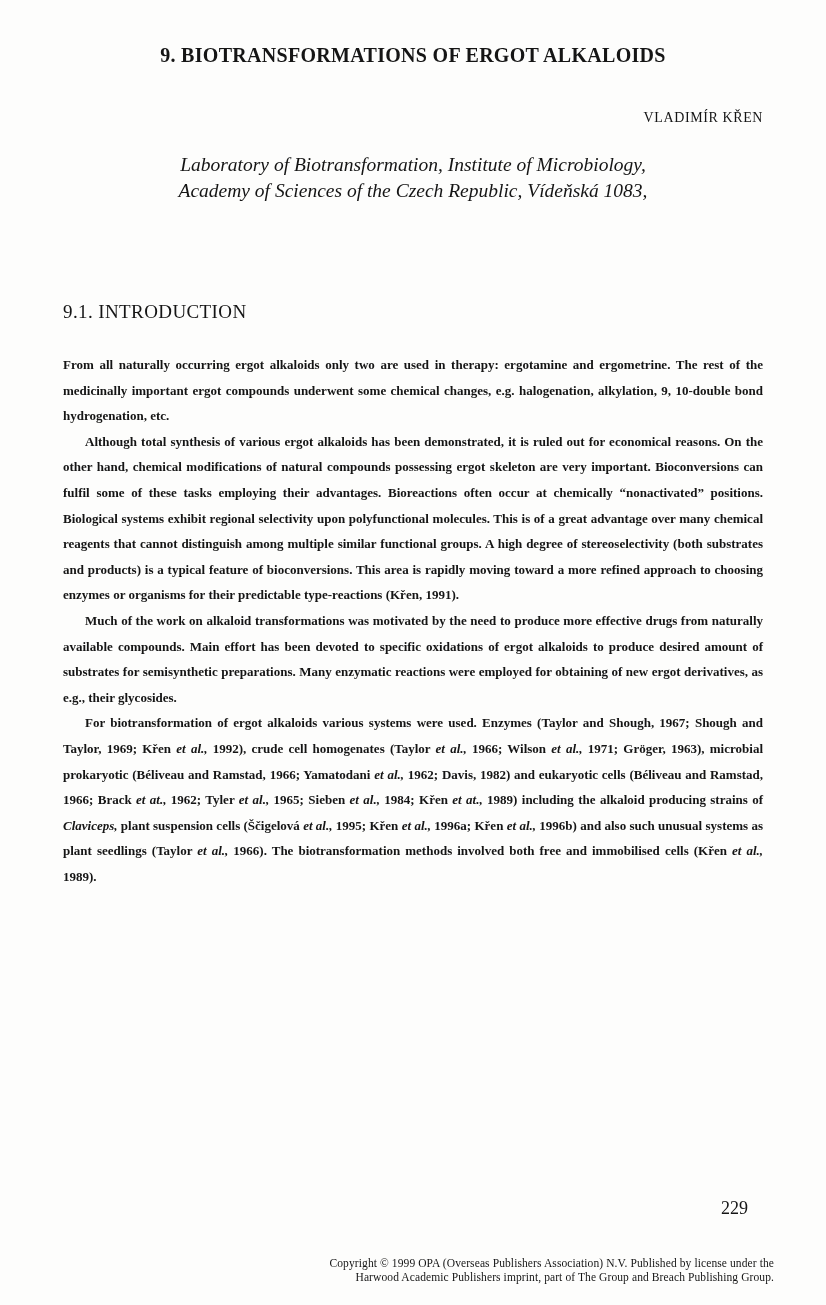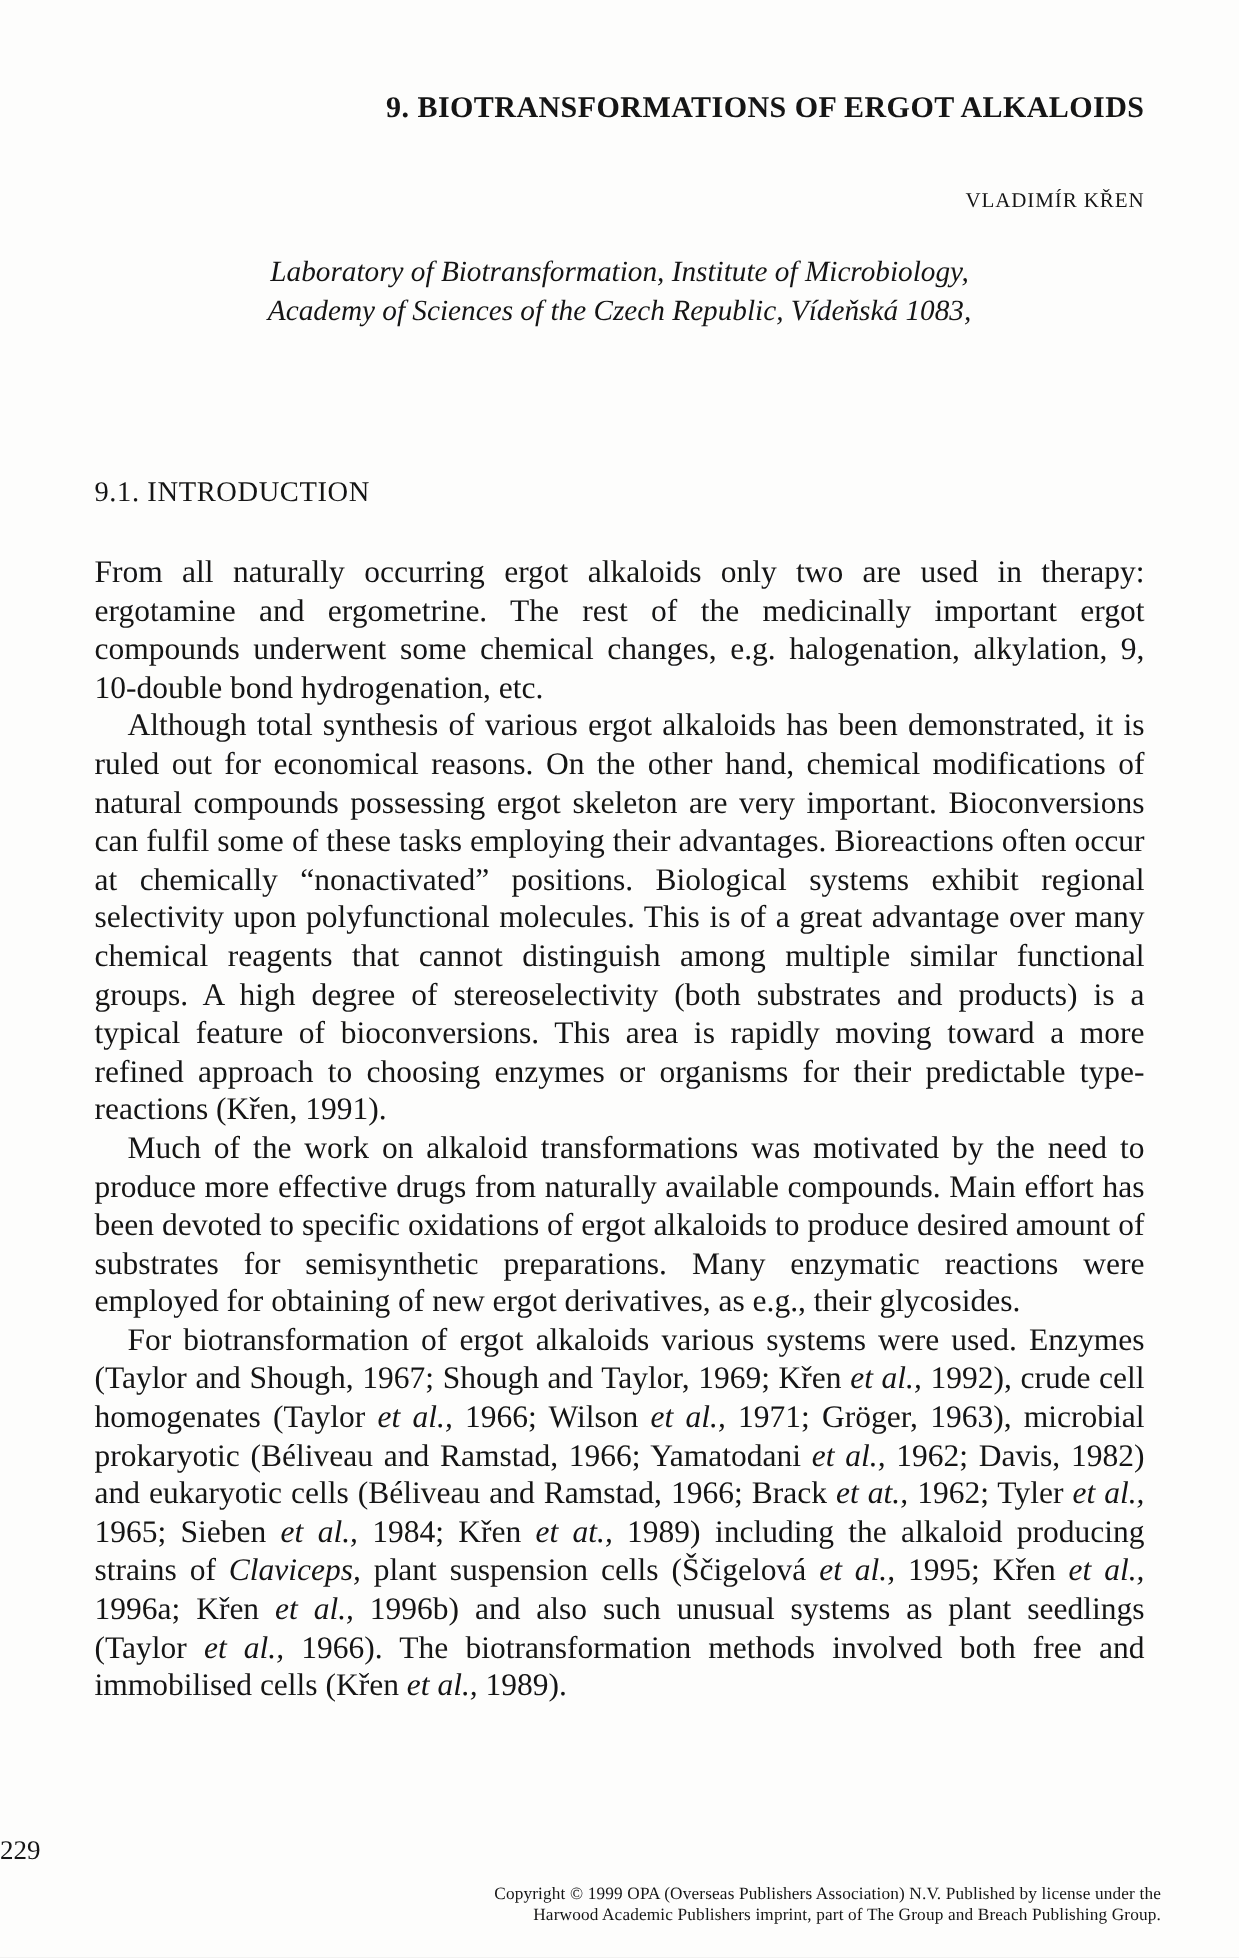--- a/index.html
+++ b/index.html
@@ -18,24 +18,24 @@
     overflow: hidden;
   }
   .content {
     position: absolute;
     left: 63px;
     top: 0;
     width: 700px;
   }
   .chapter-title {
     margin: 0;
-    padding-top: 61px;
+    padding-top: 44px;
     font-size: 20px;
     font-weight: bold;
-    text-align: right;
+    text-align: center;
     letter-spacing: 0.3px;
   }
   .author {
     margin-top: 43px;
     text-align: right;
     font-size: 14px;
     letter-spacing: 0.6px;
   }
   .affiliation {
     margin-top: 26px;
@@ -45,39 +45,40 @@
     line-height: 26px;
   }
   .section-heading {
     margin: 97px 0 12px 0;
     font-size: 19px;
     font-weight: normal;
     letter-spacing: 0.4px;
   }
   .body-text {
     margin-top: 29px;
-    font-size: 21px;
+    font-size: 13px;
     line-height: 25.6px;
     text-align: justify;
+    font-weight: bold;
   }
   .body-para {
     margin: 0;
   }
   .body-para.indent {
     text-indent: 22px;
   }
   .it {
     font-style: italic;
   }
   .page-number {
     position: absolute;
-    top: 1223px;
+    top: 1198px;
     left: 0;
     width: 748px;
-    text-align: left;
+    text-align: right;
     font-size: 18px;
   }
   .footer {
     position: absolute;
     top: 1257px;
     left: 34px;
     width: 740px;
     font-size: 11.5px;
     line-height: 13.5px;
     letter-spacing: 0.1px;

